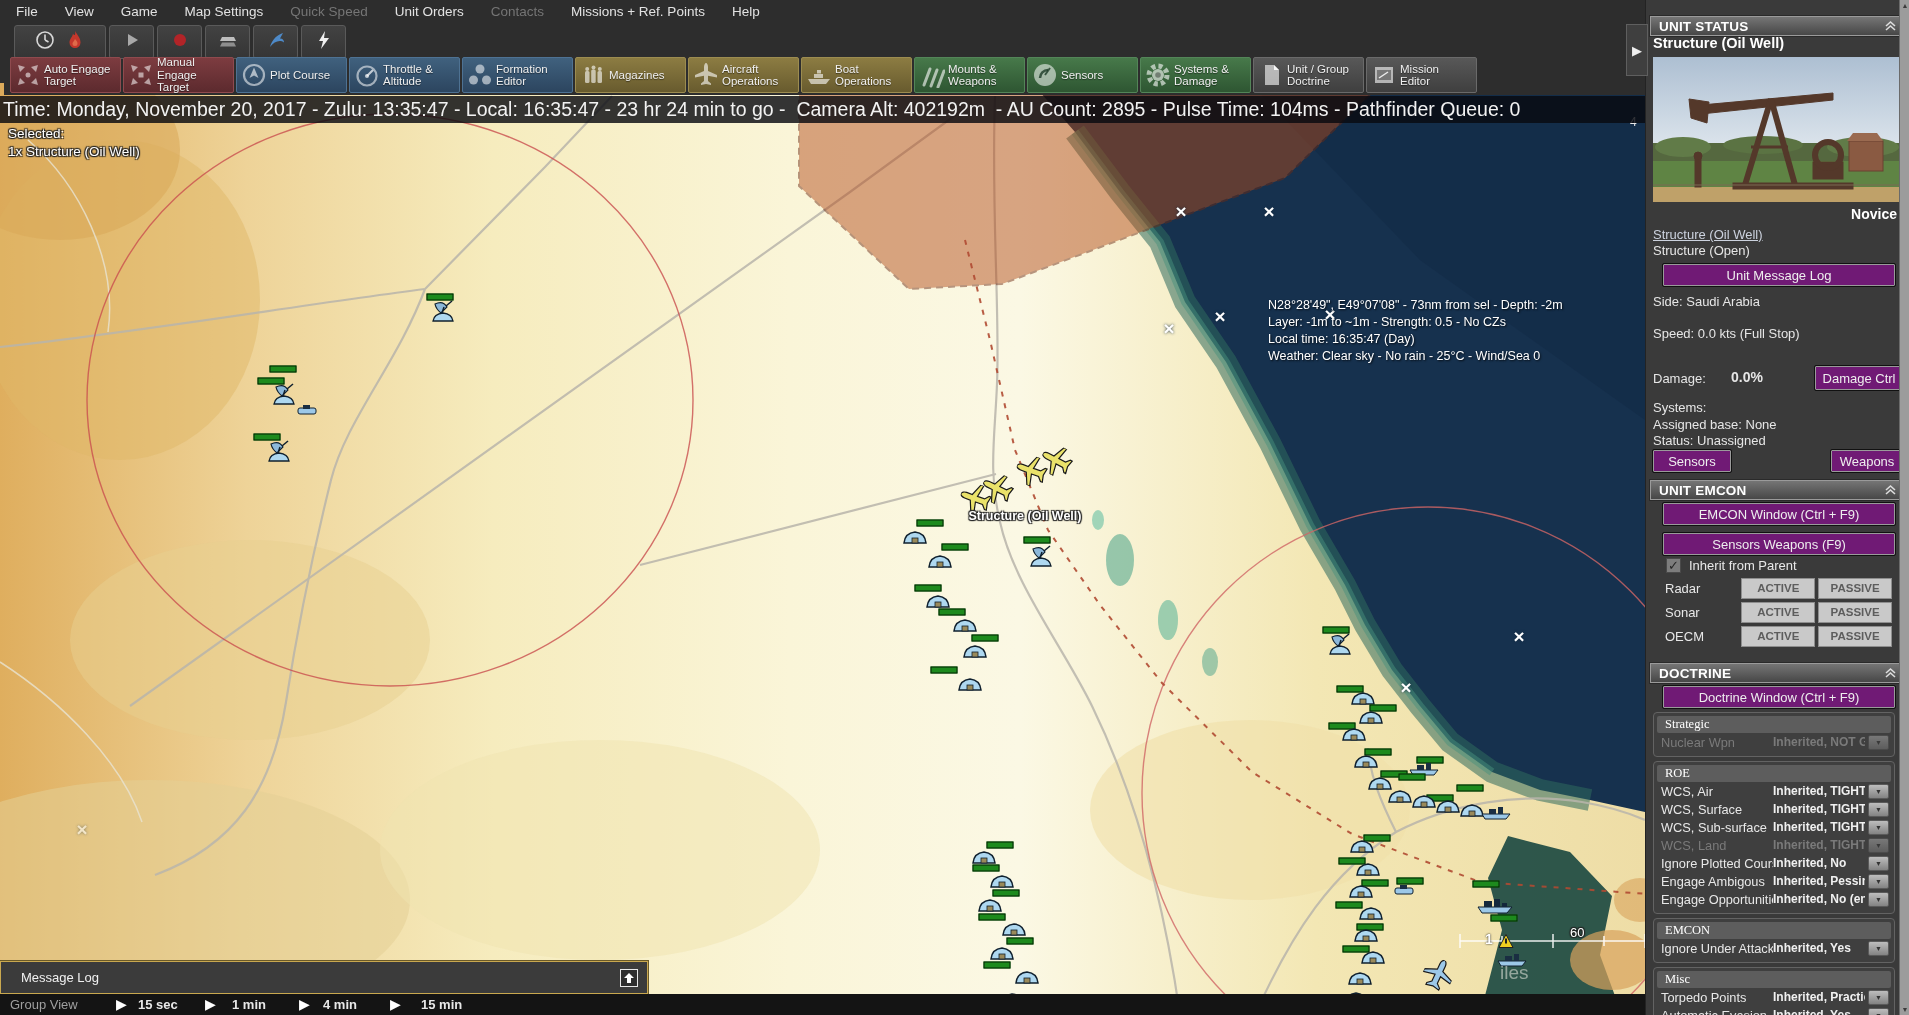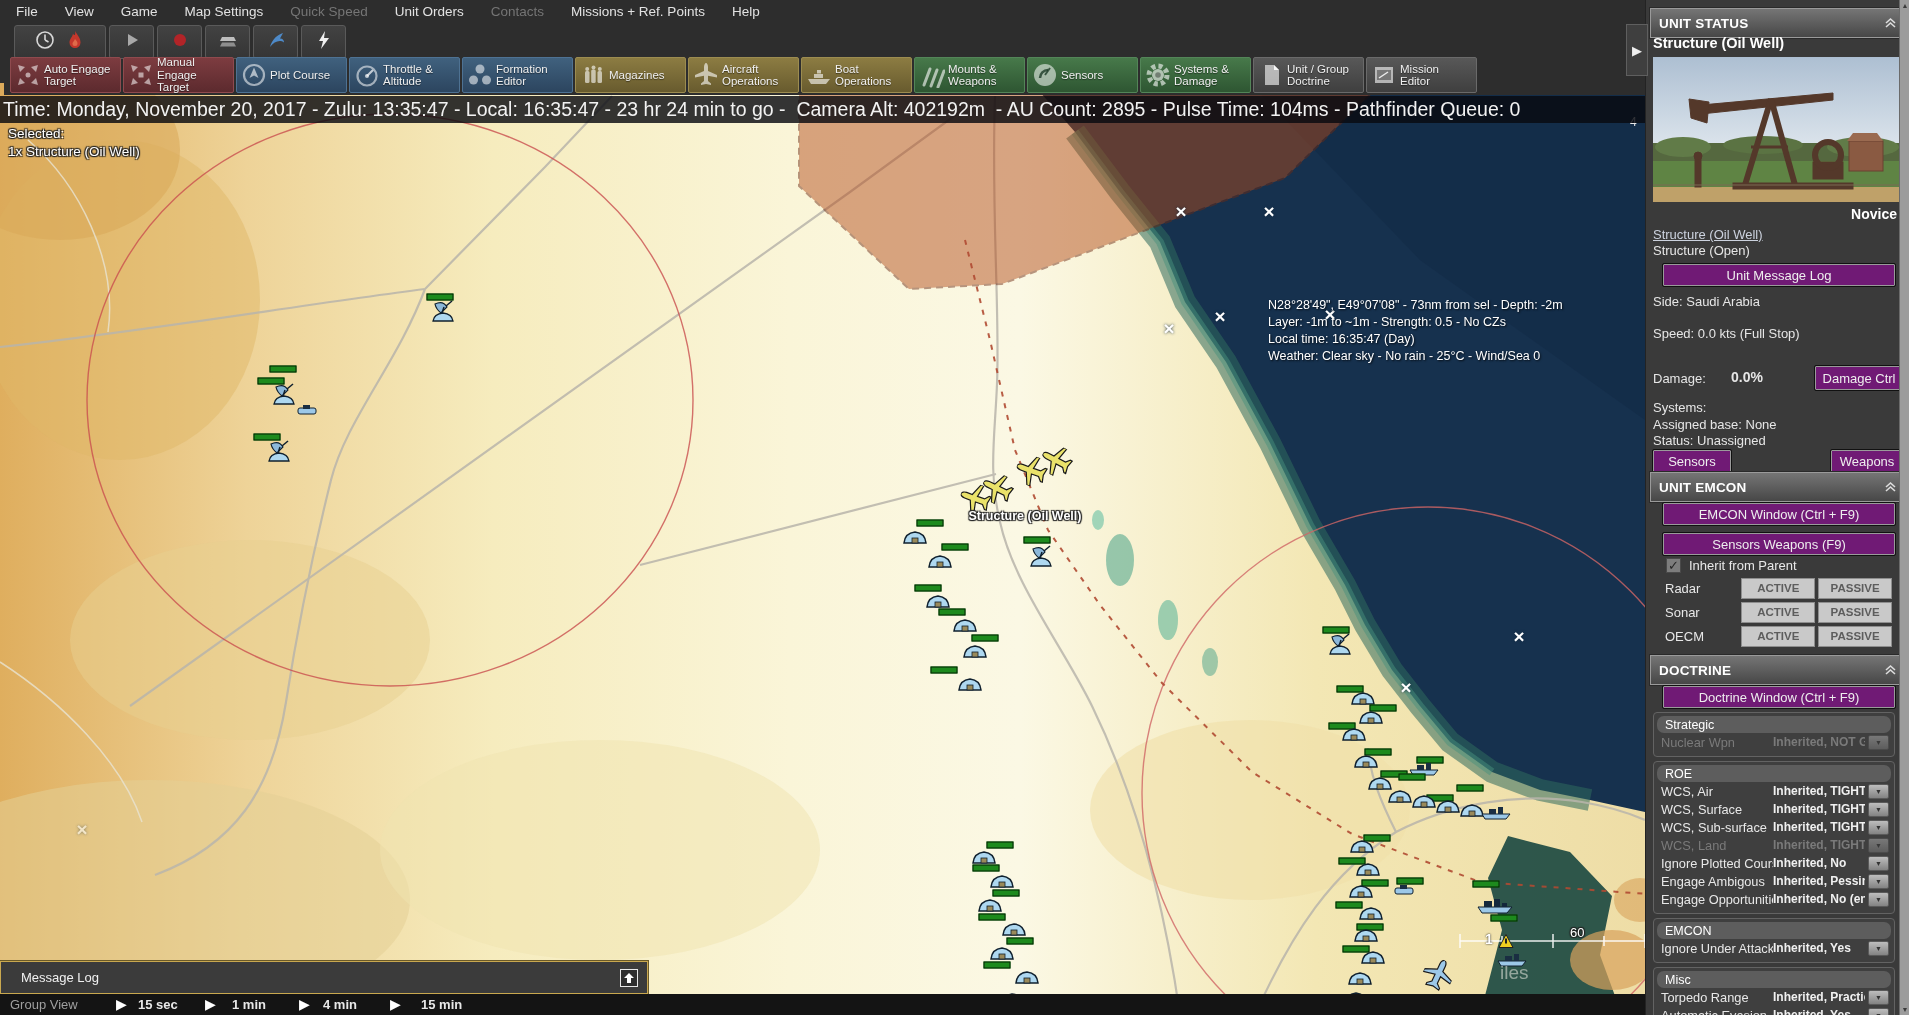--- a/index.html
+++ b/index.html
@@ -58,42 +58,42 @@
     display:flex; align-items:center; justify-content:center; background:#2e2e2e; }
   #bottombar { position:absolute; top:994px; left:0; width:1645px; height:21px; background:#141414; z-index:6; }
   #bottombar span { position:absolute; top:0; line-height:21px; }
   .bb-view { color:#9f9f9f; font-size:13px; }
   .bb-sep { color:#fff; font-size:14px; }
   .bb-step { color:#e8e8e8; font-size:13px; font-weight:bold; }
 
   
   #sidebar { position:absolute; top:0; left:1645px; width:264px; height:1015px; background:#3a3a3a;
     border-left:1px solid #232323; z-index:10; overflow:hidden; font-size:13px; color:#e8e8e8; }
-  .sect-header { position:absolute; left:4px; right:3px; height:30px; background:linear-gradient(#757575,#474747);
-    border:1px solid #9a9a9a; outline:1px solid #2a2a2a; display:flex; align-items:center; padding:8px 8px; }
+  .sect-header { position:absolute; left:4px; right:3px; height:20px; background:linear-gradient(#757575,#474747);
+    border:1px solid #9a9a9a; outline:1px solid #2a2a2a; display:flex; align-items:center; padding:8px 8px;margin-top:8px; }
   .sect-header .ht { font-weight:bold; font-size:13.5px; color:#fff; flex:1; letter-spacing:.2px; }
   .sb-btn { position:absolute; left:17px; right:14px; height:22px; background:#701a75; border:1px solid #9a9a9a;
     outline:1px solid #111; color:#eee; font-size:13px; display:flex; align-items:center; justify-content:center; border-radius:1px; }
   .sb-btn.small { left:auto; right:auto; }
   .sb-text { position:absolute; left:7px; color:#e6e6e6; }
   #photo { position:absolute; top:57px; left:7px; width:246px; height:145px; background:#889; }
   #prof { position:absolute; top:206px; right:12px; font-weight:bold; font-size:14px; color:#fff; }
   #unit-link { position:absolute; top:227px; left:7px; color:#ccd2de; text-decoration:underline; }
   .ap-row { display:flex; align-items:center; height:24px; }
   .ap-label { width:95px; padding-left:12px; font-size:13px; }
   .ap-btn { width:80px; height:21px; background:#c9c9c9; border:1px solid #8e8e8e; color:#5d5d5d;
     font-weight:bold; font-size:11.5px; display:flex; align-items:center; justify-content:center; margin-right:3px; }
   #emcon-rows { position:absolute; top:576px; left:7px; right:14px; }
   #inherit-row { position:absolute; top:558px; left:20px; display:flex; align-items:center; gap:8px; }
   #inherit-cb { width:15px; height:15px; background:#7d7d7d; border:1px solid #4a4a4a;
     color:#262626; font-size:13px; font-weight:bold; line-height:14px; text-align:center; }
   #doct-groups { position:absolute; top:712px; left:7px; right:14px; }
   .dbox { background:#3f3f3f; border:1px solid #636363; border-radius:4px; margin-bottom:4px; padding:2px 0 3px; }
-  .dbox-h { height:17px; background:#5d5d5d; border-radius:7px; margin:1px 3px 2px; color:#fff;
-    font-size:12.5px; display:flex; align-items:center; padding-left:8px; }
+  .dbox-h { height:17px; background:#5d5d5d; border-radius:2px; margin:1px 3px 2px; color:#fff;
+    font-size:12.5px; display:flex; align-items:center; padding-left:8px;font-family:Liberation Serif, serif; }
   .drow { height:18px; display:flex; align-items:flex-start; padding:0 5px 0 7px; }
   .drow .dl { flex:1; font-size:12.8px; color:#e8e8e8; white-space:nowrap; overflow:hidden; }
   .drow .dv { width:92px; font-size:12px; font-weight:bold; color:#f0f0f0; white-space:nowrap; overflow:hidden; }
   .drow.disabled .dl, .drow.disabled .dv { color:#7a7a7a; }
   .ddrop { width:21px; height:15px; margin-left:3px; background:linear-gradient(#bdbdbd,#838383);
     border:1px solid #5a5a5a; border-radius:2px; color:#333; font-size:7px; display:flex;
     align-items:center; justify-content:center; }
   .drow.disabled .ddrop { opacity:.45; }
   #sb-scroll { position:absolute; top:0; right:0; width:10px; height:1015px; background:#9c9c9c; border-left:1px solid #6a6a6a; }
   #sb-scroll .arr { position:absolute; left:0; width:10px; color:#3c3c3c; font-size:7px; text-align:center; }
@@ -896,21 +896,21 @@
           <div class="dbox-h">EMCON</div>
           <div class="drow">
             <span class="dl">Ignore Under Attack</span>
             <span class="dv">Inherited, Yes</span>
             <span class="ddrop">▼</span>
           </div>
         </div>
         <div class="dbox">
           <div class="dbox-h">Misc</div>
           <div class="drow">
-            <span class="dl">Torpedo Range</span>
+            <span class="dl">Torpedo Points</span>
             <span class="dv">Inherited, Practic</span>
             <span class="ddrop">▼</span>
           </div>
           <div class="drow">
             <span class="dl">Automatic Evasion</span>
             <span class="dv">Inherited, Yes</span>
             <span class="ddrop">▼</span>
           </div>
         </div>
       </div>

